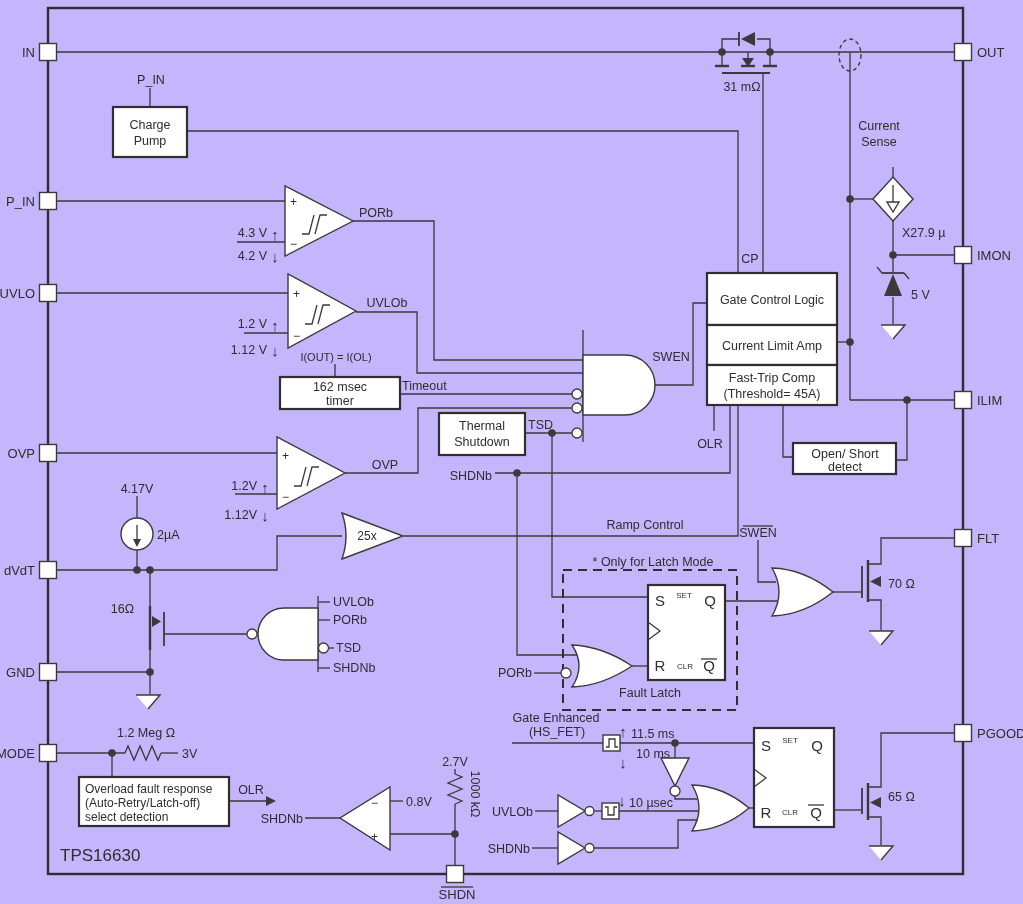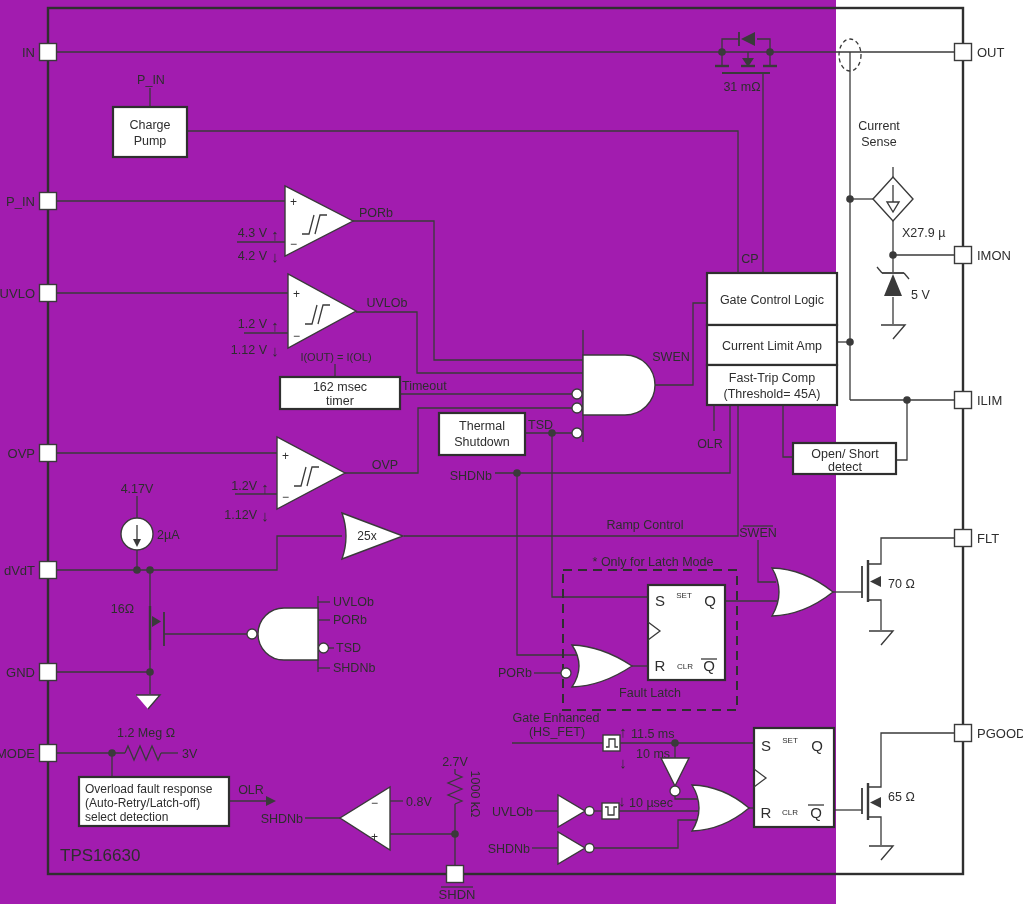--- a/index.html
+++ b/index.html
@@ -1,16 +1,16 @@
 <!DOCTYPE html>
 <html><head>
 <meta charset="utf-8">
 <style>
   html,body{margin:0;padding:0;background:#fff;}
-  .stage{width:836px;height:904px;position:relative;background:#a21caf;font-family:"Liberation Sans",sans-serif;}
+  .stage{width:1023px;height:904px;position:relative;background:#c4b5fd;font-family:"Liberation Sans",sans-serif;}
   svg{display:block;}
   svg text{fill:#2e2e2e;font-family:"Liberation Sans","DejaVu Sans",sans-serif;font-size:12.5px;}
   .wire{stroke:#3a3a3a;stroke-width:1.3;fill:none;}
   .thick{stroke:#2f2f2f;stroke-width:2.4;fill:none;}
   .boxb{stroke:#2f2f2f;stroke-width:2.2;fill:#fff;}
   .gate{stroke:#3a3a3a;stroke-width:1.4;fill:#fff;}
   .pin{stroke:#3a3a3a;stroke-width:1.4;fill:#fff;}
   .dot{fill:#3a3a3a;stroke:none;}
   .bub{stroke:#3a3a3a;stroke-width:1.3;fill:#fff;}
   .fill{fill:#3a3a3a;stroke:none;}

